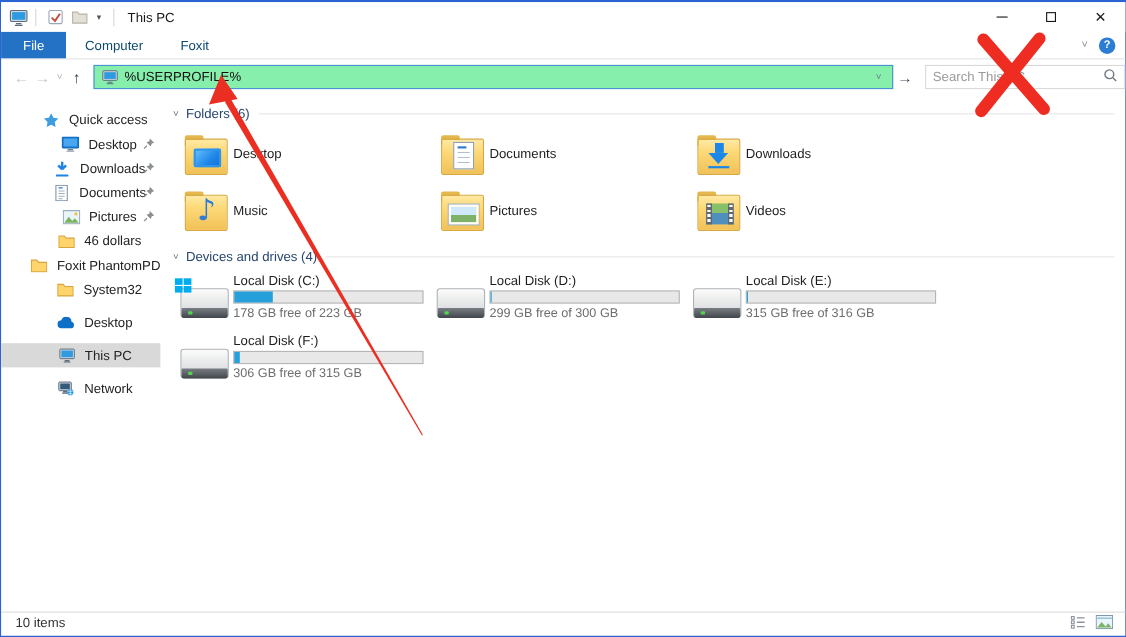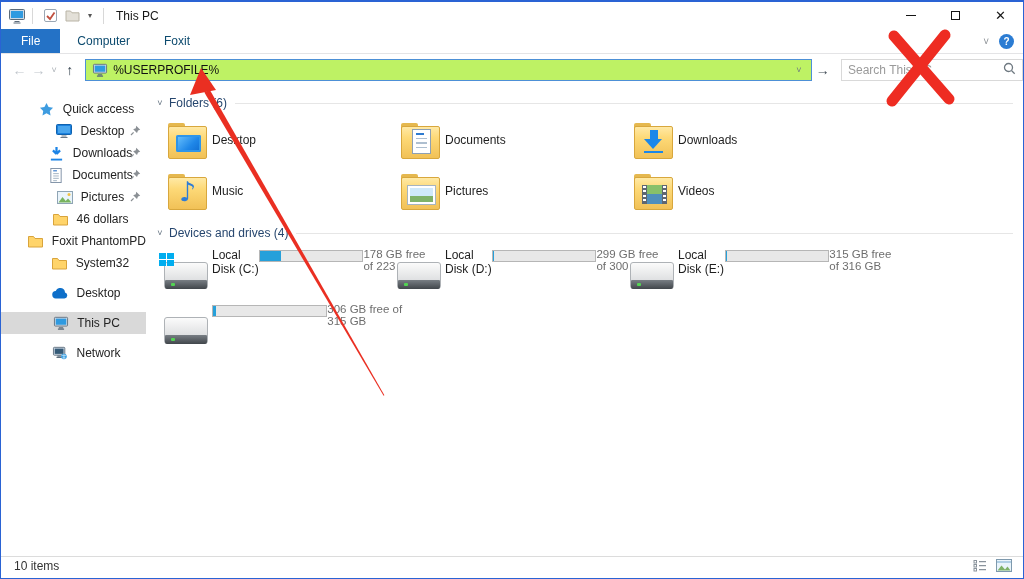--- a/index.html
+++ b/index.html
@@ -30,21 +30,21 @@
   .help-btn { width:15px; height:15px; border-radius:50%; background:#2b7cd3; color:#fff;
     font-size:10px; font-weight:bold; display:flex; align-items:center; justify-content:center; }
 
   
   .toolbar { height:31px; display:flex; align-items:center; flex:none; padding-left:9px; }
   .nav-btn { width:22px; text-align:center; font-size:14px; }
   .nav-dis { color:#c0c6cc; }
   .nav-caret { color:#a9afb5; font-size:9px; width:14px; text-align:center; }
   .nav-up { color:#33404d; }
   .addressbar { margin-left:6px; width:838px; height:22px; border:1px solid #4d90d6;
-    background:#bef264; display:flex; align-items:center; padding:0 4px; }
+    background:#86efac; display:flex; align-items:center; padding:0 4px; }
   .addr-icon { display:flex; margin:0 5px 0 2px; }
   .addr-text { flex:1; font-size:12px; color:#111; }
   .addr-caret { color:#6d7780; font-size:9px; padding:0 5px; }
   .go-btn { width:26px; height:22px; display:flex; align-items:center; justify-content:center;
     color:#3f4a55; font-size:14px; }
   .searchbox { margin-left:7px; width:182px; height:22px; border:1px solid #d9d9d9;
     display:flex; align-items:center; padding:0 6px; }
   .searchbox input { flex:1; border:none; outline:none; font-family:inherit; font-size:12px;
     color:#333; min-width:0; background:transparent; }
   .searchbox input::placeholder { color:#9a9a9a; }
@@ -112,21 +112,21 @@
   .dtile { display:flex; height:47px; }
   .drv { position:relative; width:44px; height:27px; flex:none; margin:14px 4px 0 6px; }
   .drv::before { content:""; position:absolute; left:0; right:0; top:0; bottom:0;
     background:linear-gradient(180deg,#fbfbfb,#d2d4d6); border:1px solid #aeb2b6; border-radius:3px; }
   .drv::after { content:""; position:absolute; left:1px; right:1px; bottom:0; height:9px;
     background:linear-gradient(180deg,#787e84,#41464b); border-radius:1px 1px 2px 2px; }
   .drv .led { position:absolute; bottom:3px; left:7px; width:4px; height:3px; background:#53d453;
     border-radius:1px; z-index:2; }
   .drv .winlogo { position:absolute; left:-5px; top:-9px; width:7px; height:6px; background:#00adef;
     box-shadow:8px 0 0 #00adef,0 7px 0 #00adef,8px 7px 0 #00adef; z-index:3; }
-  .dinfo { display:flex; flex-direction:row; }
+  .dinfo { display:flex; flex-direction:column; }
   .dname { font-size:12px; color:#1e1e1e; line-height:14px; }
   .dbar { width:173px; height:12px; border:1px solid #b6b6b6; background:#e8e8e8; margin:2px 0 3px 0; }
   .dfill { height:100%; background:#26a0da; }
   .dfree { font-size:11.5px; color:#6e6e6e; }
 
   
   .statusbar { height:22px; flex:none; border-top:1px solid #dcdcdc; display:flex; align-items:center;
     padding:0 10px 4px 13px; }
   .status-count { color:#333; font-size:12px; }
   .status-right { margin-left:auto; display:flex; gap:6px; align-items:center; }
@@ -443,20 +443,21 @@
                 <span class="dfill" style="display: block; width: 0.5%;"></span>
               </span>
             <span class="dfree">315 GB free of 316 GB</span>
           </div>
         </div>
         <div class="dtile">
           <span class="drv">
               <i class="led"></i>
             </span>
           <div class="dinfo">
+            <span class="dname">Local Disk (F:)</span>
             <span class="dbar">
                 <span class="dfill" style="display: block; width: 3%;"></span>
               </span>
             <span class="dfree">306 GB free of 315 GB</span>
           </div>
         </div>
       </div>
 
     </div>
   </div>

